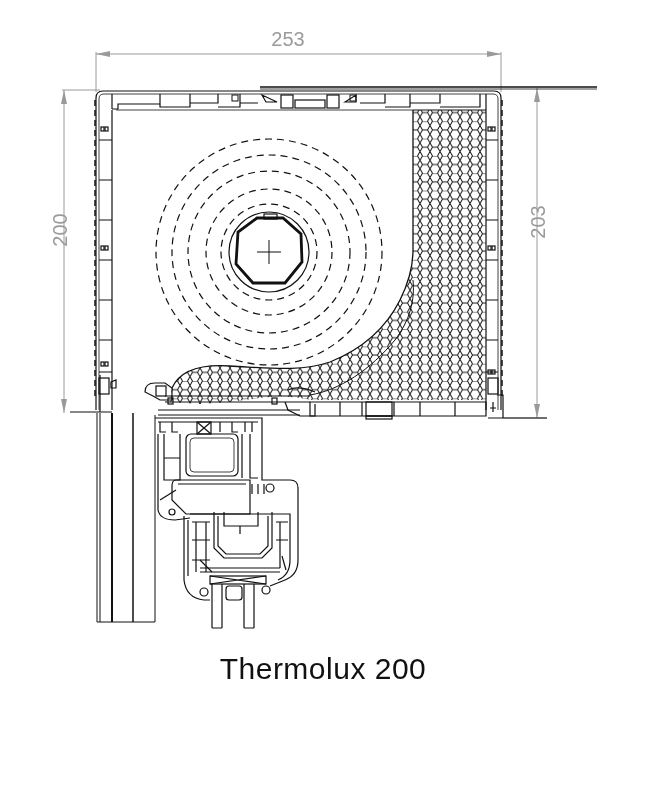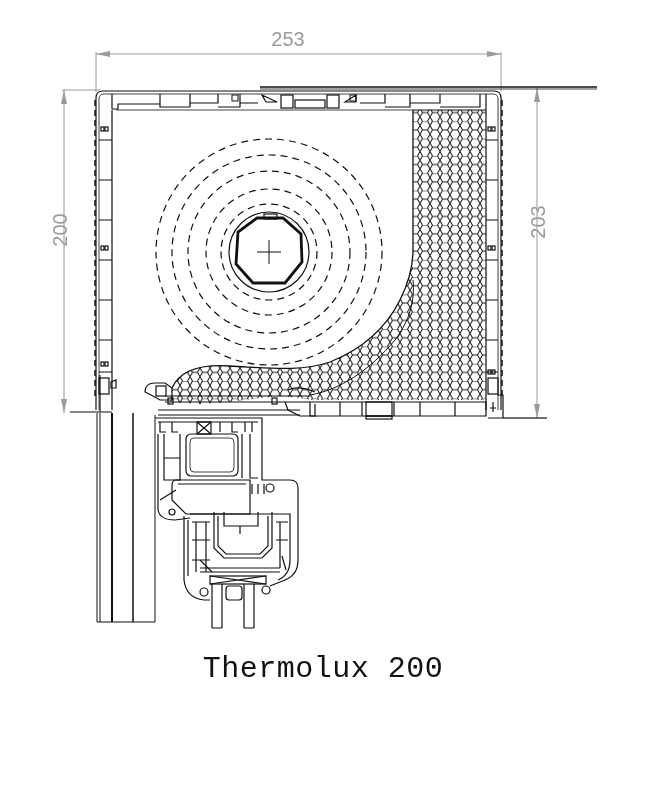--- a/index.html
+++ b/index.html
@@ -2,21 +2,21 @@
 <html><head>
 <meta charset="utf-8">
 <style>
   html, body { margin: 0; padding: 0; background: #ffffff; }
   body { width: 646px; height: 800px; position: relative; overflow: hidden; }
   #drawing { position: absolute; left: 0; top: 0; width: 646px; height: 800px; }
   .dim-text { font-family: "Liberation Sans", sans-serif; font-size: 20px; fill: #9a9a9a; }
   .caption {
     position: absolute; left: 0; width: 646px; top: 652px;
     text-align: center;
-    font-family: Liberation Mono, monospace; font-size: 30px; color: #111111;
+    font-family: Liberation Sans, sans-serif; font-size: 30px; color: #111111;
     letter-spacing: 0.5px;
   }
 </style>
 </head>
 <body>
 
 <svg id="drawing" viewBox="0 0 646 800" xmlns="http://www.w3.org/2000/svg">
   <defs>
     <pattern id="hex" width="10" height="17.32" patternUnits="userSpaceOnUse">
       <path d="M2.5 0 L7.5 0 L10 4.33 L7.5 8.66 L2.5 8.66 L0 4.33 Z M7.5 8.66 L10 12.99 L7.5 17.32 M2.5 8.66 L0 12.99 L2.5 17.32" fill="none" stroke="#111" stroke-width="1"></path>

